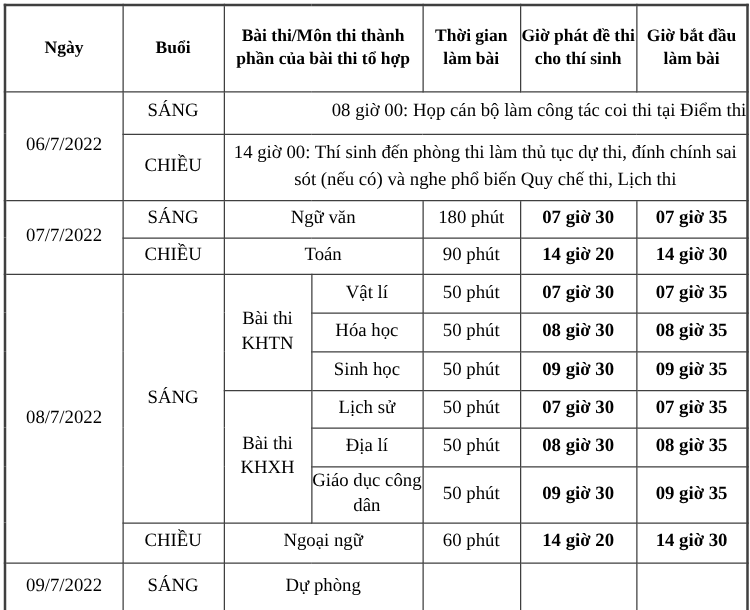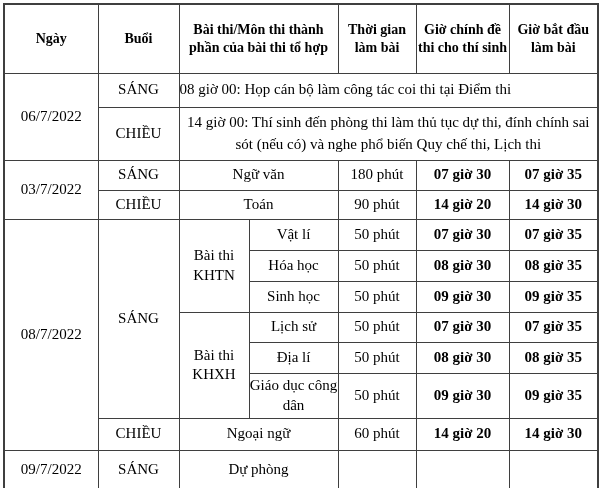--- a/index.html
+++ b/index.html
@@ -69,36 +69,36 @@
       <col style="width:93px">
       <col style="width:89px">
     </colgroup>
 
     <tbody>
         <tr style="height:69px">
       <th>Ngày</th>
       <th>Buổi</th>
       <th colspan="2" class="th-wide">Bài thi/Môn thi thành phần của bài thi tổ hợp</th>
       <th>Thời gian làm bài</th>
-      <th>Giờ chính đề thi cho thí sinh</th>
+      <th>Giờ phát đề thi cho thí sinh</th>
       <th>Giờ bắt đầu làm bài</th>
     </tr>
 
     <tr style="height:34px">
       <td rowspan="2">06/7/2022</td>
       <td>SÁNG</td>
-      <td colspan="5" class="note" style="text-align:left">08 giờ 00: Họp cán bộ làm công tác coi thi tại Điểm thi</td>
+      <td colspan="5" class="note" style="text-align:right">08 giờ 00: Họp cán bộ làm công tác coi thi tại Điểm thi</td>
     </tr>
     <tr style="height:53px">
       <td>CHIỀU</td>
       <td colspan="5" class="note">14 giờ 00: Thí sinh đến phòng thi làm thủ tục dự thi, đính chính sai sót (nếu có) và nghe phổ biến Quy chế thi, Lịch thi</td>
     </tr>
 
     <tr style="height:30px">
-      <td rowspan="2">03/7/2022</td>
+      <td rowspan="2">07/7/2022</td>
       <td>SÁNG</td>
       <td colspan="2">Ngữ văn</td>
       <td>180 phút</td>
       <td class="time">07 giờ 30</td>
       <td class="time">07 giờ 35</td>
     </tr>
     <tr style="height:29px">
       <td>CHIỀU</td>
       <td colspan="2">Toán</td>
       <td>90 phút</td>

